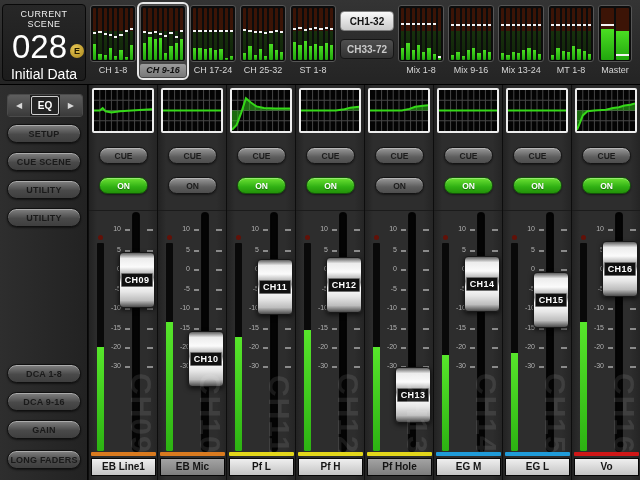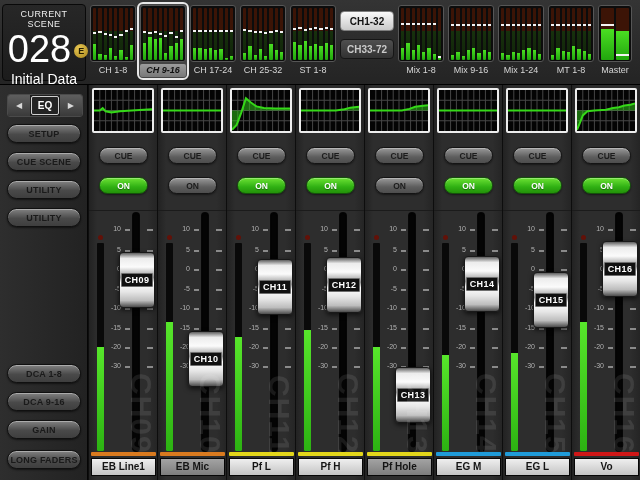--- a/index.html
+++ b/index.html
@@ -8,21 +8,21 @@
   button{appearance:none;-webkit-appearance:none;padding:0;margin:0;cursor:pointer;font-family:"Liberation Sans",sans-serif;}
 
   
   #topbar{position:absolute;top:0;left:0;right:0;height:85px;box-sizing:border-box;
           background:linear-gradient(#343434,#242424);border-bottom:1px solid #000;
           display:flex;align-items:flex-start;gap:3px;padding:4px 2px 0 2px;}
   #scene-box{width:84px;height:77px;box-sizing:border-box;background:linear-gradient(#272727,#1c1c1c);
              border:1px solid #090909;border-radius:4px;text-align:center;padding:4px 2px 0;flex:none;}
   .scene-header{font-size:9px;color:#ececec;letter-spacing:.4px;}
   .scene-row{display:flex;justify-content:center;align-items:flex-start;gap:3px;margin-top:1px;}
-  .scene-num{font-size:38px;line-height:1.05;color:#fff;margin-left:8px;}
+  .scene-num{font-size:33px;line-height:1.05;color:#fff;margin-left:8px;}
   .e-badge{width:14px;height:14px;border-radius:50%;margin-top:14px;flex:none;
            background:radial-gradient(circle at 35% 30%,#e7c653,#a8861c);
            color:#241c00;font-size:9px;font-weight:bold;line-height:14px;text-align:center;}
   .scene-name{font-size:14px;color:#fff;margin-top:1px;}
 
   #mblocks-left,#mblocks-right{display:flex;gap:2px;flex:none;}
   .mblock{width:48px;box-sizing:border-box;border-radius:4px;padding:1px;}
   .mblock.narrow{width:36px;}
   .mblock.selected{outline:2px solid #e8e8e8;background:#454545;font-style:italic;}
   .marea{height:57px;box-sizing:border-box;background:#0c0c0c;border:1px solid #565656;border-radius:3px;
@@ -400,21 +400,21 @@
             </div>
             <div class="mbar">
               <div class="lit" style="height:20%"></div>
               <div class="mk" style="top:30%"></div>
             </div>
             <div class="mbar">
               <div class="lit" style="height:12%"></div>
               <div class="mk" style="top:30%"></div>
             </div>
           </div>
-          <div class="mlabel">Mix 1-24</div>
+          <div class="mlabel">Mix 13-24</div>
         </div>
         <div class="mblock">
           <div class="marea">
             <div class="mbar">
               <div class="lit" style="height:10%"></div>
               <div class="mk" style="top:30%"></div>
             </div>
             <div class="mbar">
               <div class="lit" style="height:24%"></div>
               <div class="mk" style="top:30%"></div>

